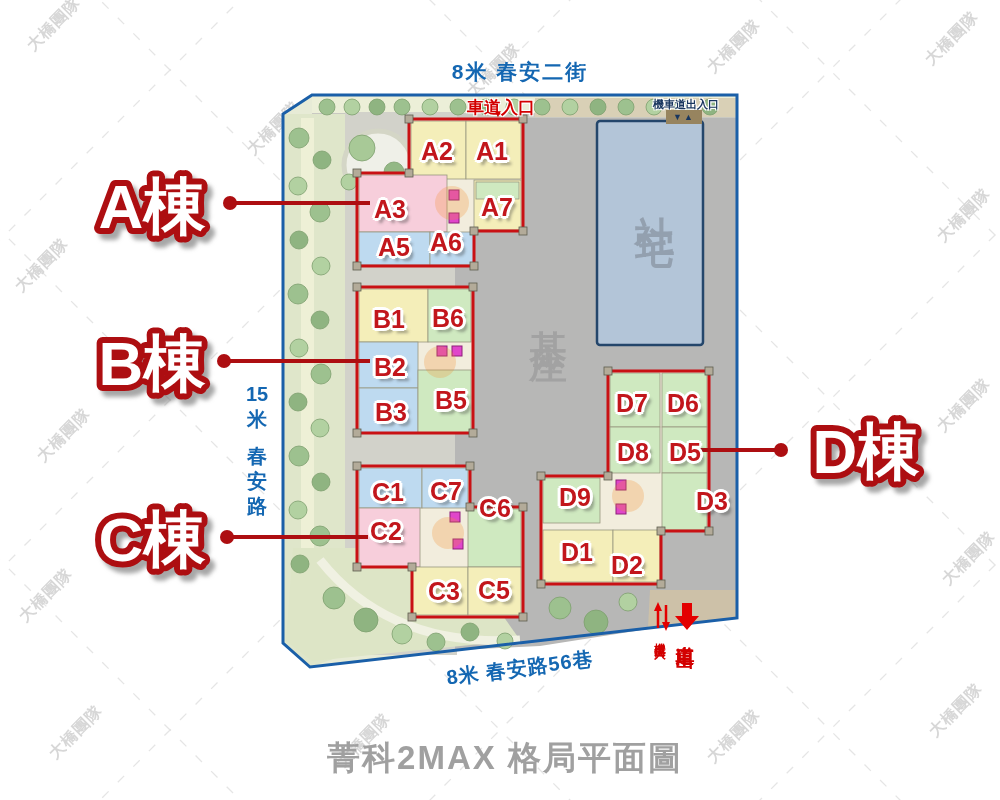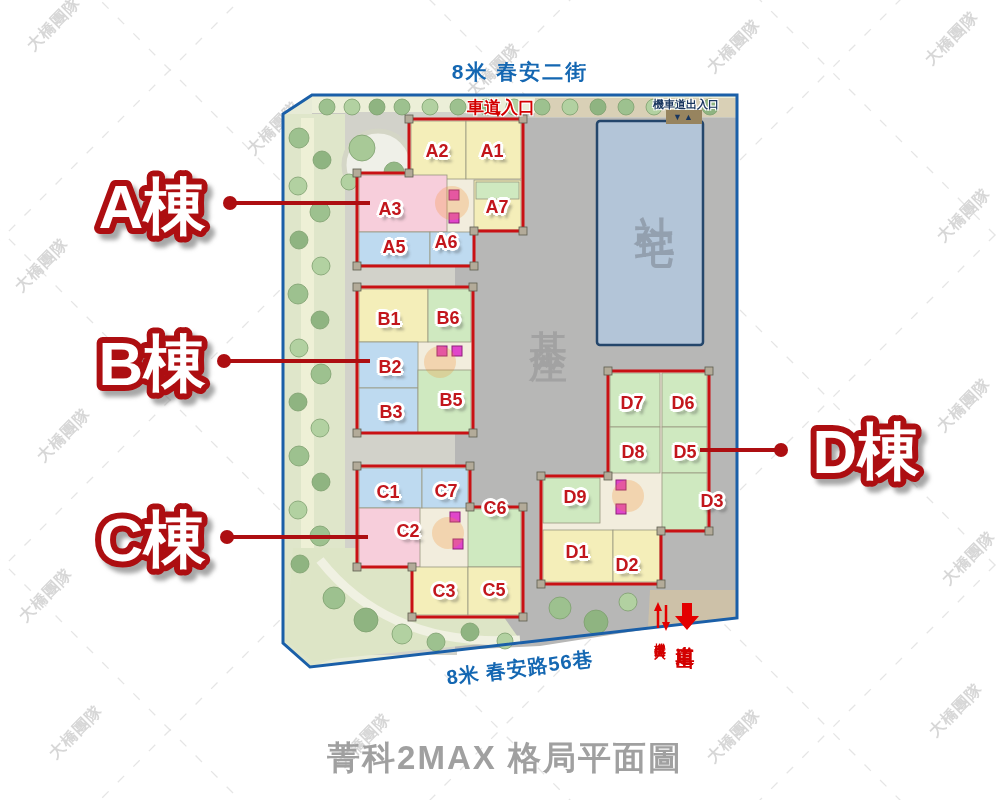--- a/index.html
+++ b/index.html
@@ -16,21 +16,21 @@
       letter-spacing:1px;transform:rotate(-7.5deg);}
   .street-left{left:240px;top:382px;width:34px;text-align:center;font-size:20px;line-height:1.25;}
   .street-left .gap{display:block;height:12px;}
   .street-left span{display:block;}
   
   .big-label{position:absolute;filter:drop-shadow(5px 6px 2px rgba(95,95,95,.55));}
   .big-label text{font-family:"Liberation Sans",sans-serif;font-weight:bold;font-size:62px;
       fill:#fff;stroke:#ad0e11;stroke-width:12px;paint-order:stroke;stroke-linejoin:round;}
   
   .unit{position:absolute;transform:translate(-50%,-50%);color:#c2161c;font-weight:bold;
-      font-size:18px;white-space:nowrap;
+      font-size:25px;white-space:nowrap;
       text-shadow:-2px -2px 0 #fff,2px -2px 0 #fff,-2px 2px 0 #fff,2px 2px 0 #fff,
                   -3px 0 0 #fff,3px 0 0 #fff,0 -3px 0 #fff,0 3px 0 #fff,
                   4px 5px 3px rgba(60,60,60,.45);}
   
   .ent-red{position:absolute;color:#d30000;font-weight:bold;font-size:17px;white-space:nowrap;
       text-shadow:-1px -1px 0 #fff,1px -1px 0 #fff,-1px 1px 0 #fff,1px 1px 0 #fff;}
   .ent-navy{position:absolute;color:#19365e;font-weight:bold;font-size:11px;white-space:nowrap;
       text-shadow:-1px -1px 0 #fff,1px -1px 0 #fff,-1px 1px 0 #fff,1px 1px 0 #fff;}
   .tri-red{position:absolute;color:#d30000;font-size:10px;}
   .soc-box{position:absolute;left:666px;top:110px;width:36px;height:14px;background:#97845f;
@@ -266,20 +266,28 @@
       <line x1="658" y1="628" x2="658" y2="609"></line>
         <polygon points="654,611 662,611 658,602" stroke="none"></polygon>
       <line x1="666" y1="605" x2="666" y2="624"></line>
         <polygon points="662,622 670,622 666,631" stroke="none"></polygon>
     </g>
     <path fill="#e30000" d="M682,603 h10 v13 h7 l-12,14 l-12,-14 h7 z"></path>
   </svg>
 
   <div class="street street-top">8米 春安二街</div>
   <div class="street street-bottom">8米 春安路56巷</div>
+  <div class="street street-left">
+    <span>15</span>
+    <span>米</span>
+    <span class="gap"></span>
+    <span>春</span>
+    <span>安</span>
+    <span>路</span>
+  </div>
 
   <div class="vtext v-podium">基座</div>
   <div class="vtext v-social">社宅</div>
 
   <div class="ent-red" style="left:467px;top:96px">車道入口</div>
   <div class="tri-red" style="left:493px;top:108px">▼</div>
   <div class="ent-navy" style="left:653px;top:97px">機車道出入口</div>
   <div class="soc-box">▼▲</div>
   <div class="vtext v-moto">機車道出入口</div>
   <div class="vtext v-exit">車道出口</div>
@@ -305,21 +313,21 @@
   <span class="unit" style="left:446px;top:242px">A6</span>
 
   <span class="unit" style="left:389px;top:319px">B1</span>
   <span class="unit" style="left:448px;top:318px">B6</span>
   <span class="unit" style="left:390px;top:367px">B2</span>
   <span class="unit" style="left:391px;top:412px">B3</span>
   <span class="unit" style="left:451px;top:400px">B5</span>
 
   <span class="unit" style="left:388px;top:492px">C1</span>
   <span class="unit" style="left:446px;top:491px">C7</span>
-  <span class="unit" style="left:408px;top:531px">C2</span>
+  <span class="unit" style="left:386px;top:531px">C2</span>
   <span class="unit" style="left:495px;top:508px">C6</span>
   <span class="unit" style="left:444px;top:591px">C3</span>
   <span class="unit" style="left:494px;top:590px">C5</span>
 
   <span class="unit" style="left:632px;top:403px">D7</span>
   <span class="unit" style="left:683px;top:403px">D6</span>
   <span class="unit" style="left:633px;top:452px">D8</span>
   <span class="unit" style="left:685px;top:452px">D5</span>
   <span class="unit" style="left:575px;top:497px">D9</span>
   <span class="unit" style="left:712px;top:501px">D3</span>

